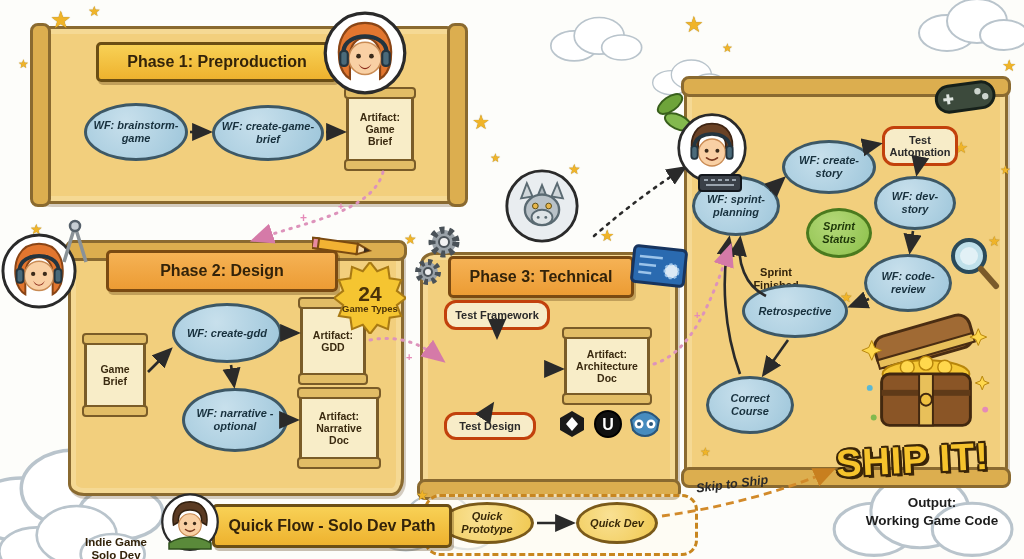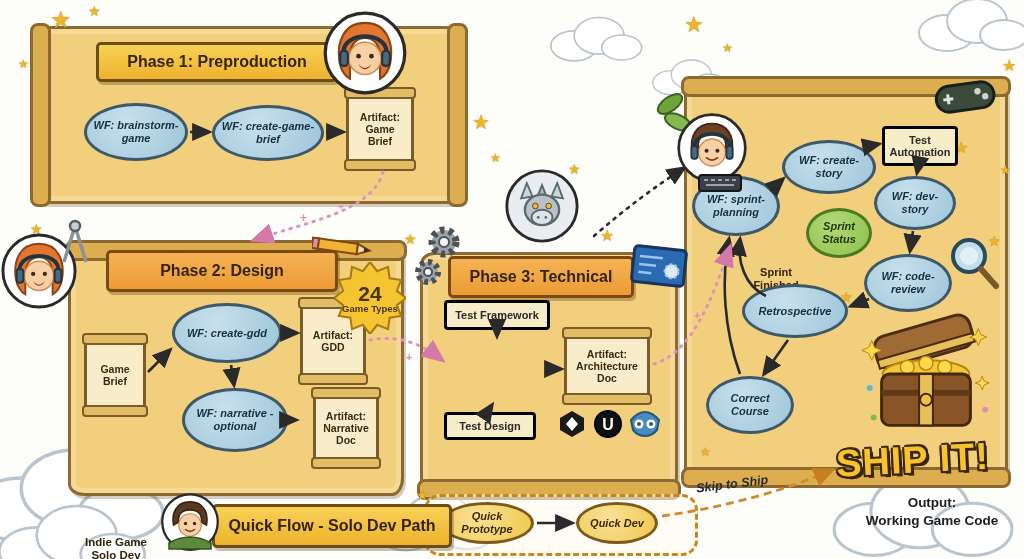--- a/index.html
+++ b/index.html
@@ -27,21 +27,21 @@
     background:radial-gradient(circle at 40% 30%,#c8e0ec,#9cc5da);border:3px solid #3d5866;padding:4px;box-sizing:border-box;font-style:italic;}
   .node-e.green{background:radial-gradient(circle at 40% 30%,#b3d878,#8cc04a);border-color:#4a7a1e;color:#1d3608;}
   .node-e.goldf{background:radial-gradient(circle at 40% 30%,#f9e194,#f0c84f);border-color:#7a5a1a;color:#3a2a08;}
   .node-s{position:absolute;z-index:3;display:flex;align-items:center;justify-content:center;text-align:center;
     background:#f8edc8;border:3px solid #7a5c28;border-radius:6px;font-weight:700;font-size:10.5px;line-height:1.15;
     color:#3a2a10;padding:6px 3px;box-sizing:border-box;}
   .node-s::before,.node-s::after{content:"";position:absolute;left:-5px;right:-5px;height:8px;
     background:#e2bd66;border:2px solid #7a5c28;border-radius:4px;}
   .node-s::before{top:-6px;} .node-s::after{bottom:-6px;}
   .node-r{position:absolute;z-index:3;display:flex;align-items:center;justify-content:center;text-align:center;
-    background:#f7ecc8;border:3px solid #000000;border-radius:4px;font-weight:700;font-size:11px;line-height:1.1;
+    background:#f7ecc8;border:3px solid #c2410c;border-radius:12px;font-weight:700;font-size:11px;line-height:1.1;
     color:#2a2a2a;padding:2px 4px;box-sizing:border-box;}
   .plain-label{position:absolute;z-index:3;font-weight:700;font-size:11px;line-height:1.15;color:#33230a;text-align:center;margin-top:24px;}
   
   .star{position:absolute;z-index:2;color:#f0b429;text-shadow:0 0 1px #8a6a10;line-height:1;}
   .sparkle{position:absolute;z-index:4;color:#e58ab8;font-weight:700;line-height:1;}
   .avatar{position:absolute;z-index:6;}
   .iconbox{position:absolute;z-index:6;}
   #arrowlayer{position:absolute;left:0;top:0;z-index:4;pointer-events:none;}
   .ar{stroke:#2a2a2a;stroke-width:2.6;fill:none;}
   .ard{stroke:#2a2a2a;stroke-width:2.6;fill:none;stroke-dasharray:2.5 6;stroke-linecap:round;}
@@ -175,21 +175,21 @@
   </div>
   <div class="node-e" style="left:172px;top:303px;width:110px;height:60px">
     <span>WF: create-gdd</span>
   </div>
   <div class="node-s" style="left:300px;top:300px;width:66px;height:82px">
     <span>Artifact: GDD</span>
   </div>
   <div class="node-e" style="left:182px;top:388px;width:106px;height:64px">
     <span>WF: narrative - optional</span>
   </div>
-  <div class="node-s" style="left:313px;top:390px;width:66px;height:76px">
+  <div class="node-s" style="left:299px;top:390px;width:80px;height:76px">
     <span>Artifact: Narrative Doc</span>
   </div>
 
   <div class="badge24" style="left:334px;top:262px;width:72px;height:72px">
     <svg width="72" height="72" viewBox="0 0 70 70">
       <polygon points="70,35 61.1,42 65.3,52.5 54.1,54.1 52.5,65.3 42,61.1 35,70 28,61.1 17.5,65.3 15.9,54.1 4.7,52.5 8.9,42 0,35 8.9,28 4.7,17.5 15.9,15.9 17.5,4.7 28,8.9 35,0 42,8.9 52.5,4.7 54.1,15.9 65.3,17.5 61.1,28" fill="#f5c531" stroke="#a87a14" stroke-width="2"></polygon>
     </svg>
     <div class="txt">
       <span class="n">24</span>
       <span class="t">Game Types</span>

